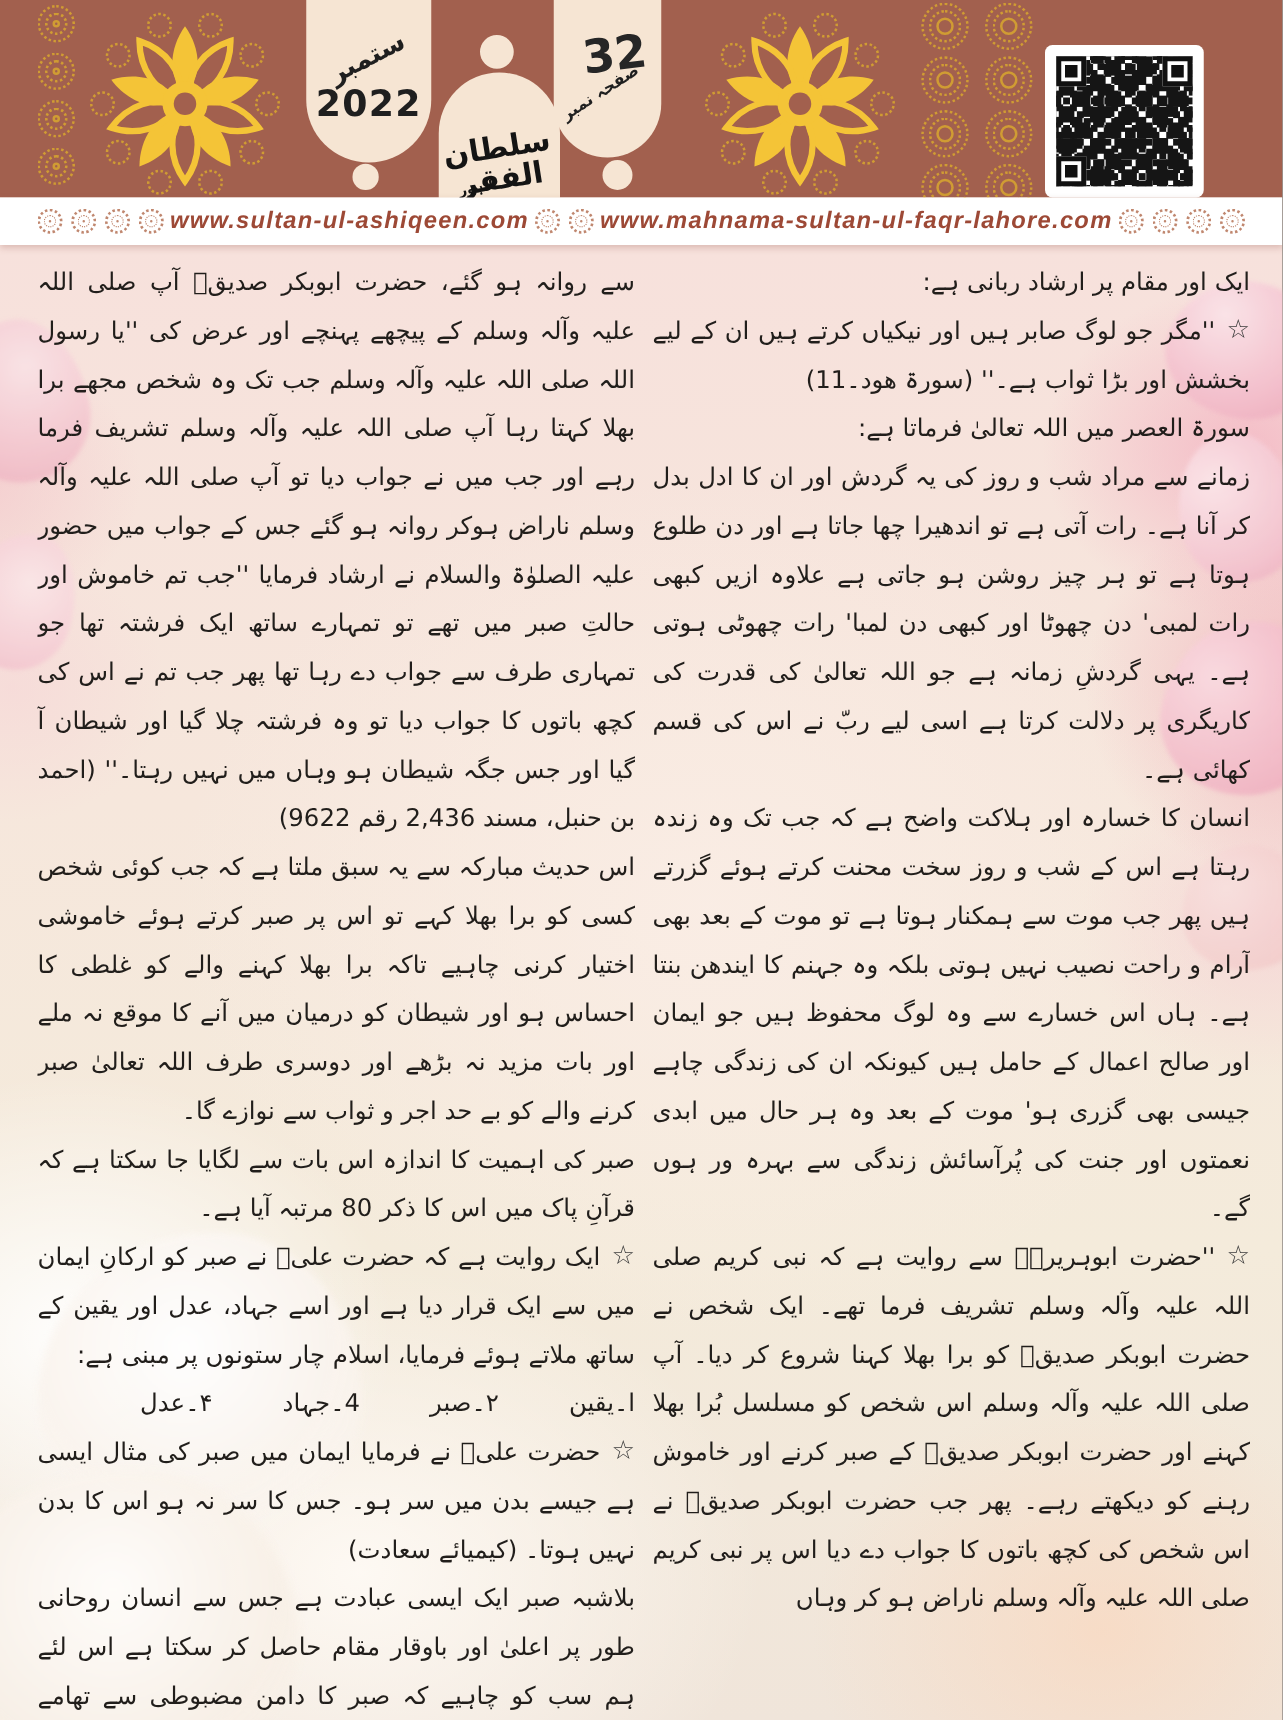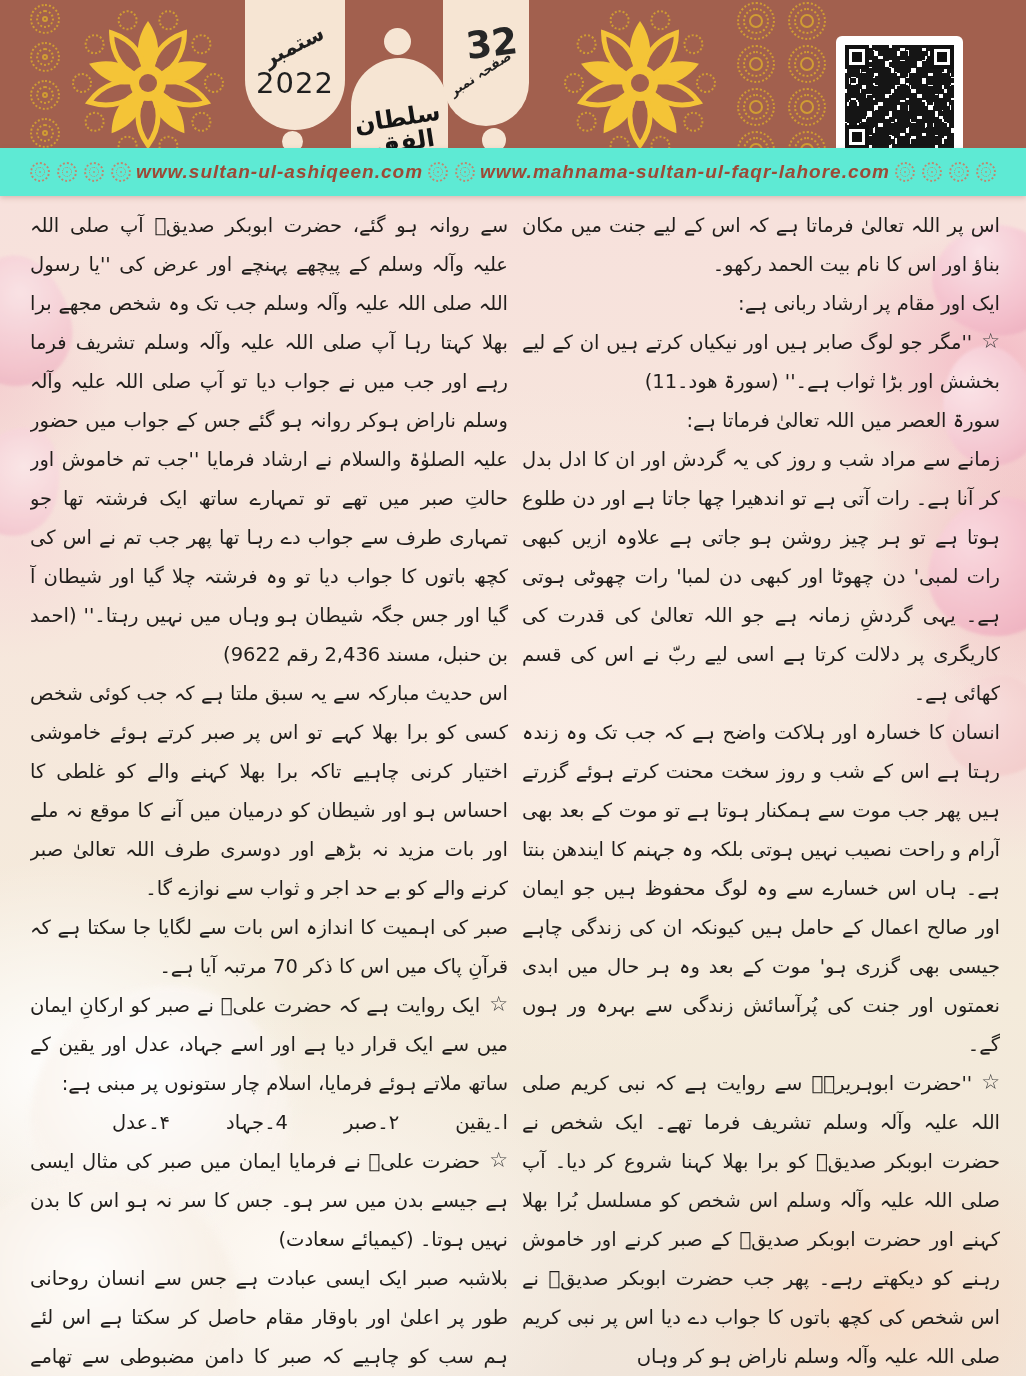--- a/index.html
+++ b/index.html
@@ -2,21 +2,21 @@
 <html lang="ur"><head>
 <meta charset="utf-8">
 <style>
   html,body{margin:0;padding:0;background:#555;}
   .page{position:relative;width:1026px;height:1376px;margin:0 auto;overflow:hidden;
         background:#f5e6da;font-family:"DejaVu Sans",sans-serif;}
 
   
   .header{position:absolute;top:0;left:0;right:0;height:196px;z-index:5;}
   .band{position:absolute;top:0;left:0;right:0;height:158px;background:#a2604e;}
-  .url-bar{position:absolute;left:0;right:0;bottom:0;height:48px;background:#5eead4;
+  .url-bar{position:absolute;left:0;right:0;bottom:0;height:38px;background:#ffffff;
            display:flex;align-items:center;justify-content:space-between;
            padding:0 30px;box-sizing:border-box;box-shadow:0 2px 5px rgba(150,90,80,.28);}
 
   
   .m{position:relative;border:2px dotted #d09c33;border-radius:50%;box-sizing:border-box;flex:none;}
   .m::before{content:"";position:absolute;inset:4px;border:2px dotted #d09c33;border-radius:50%;}
   .m::after{content:"";position:absolute;inset:10px;border:2px solid #d09c33;border-radius:50%;}
   .m30{width:30px;height:30px;}
   .m38{width:38px;height:38px;}
   .mu{width:20px;height:20px;border-color:#c0876f;}
@@ -39,21 +39,21 @@
   .date-dot{position:absolute;left:282px;top:131px;width:21px;height:21px;border-radius:50%;background:#f6e5d3;}
   .page-bell{left:443px;width:86px;height:126px;border-radius:0 0 46px 46px;}
   .page-dot{position:absolute;left:482px;top:128px;width:24px;height:24px;border-radius:50%;background:#f6e5d3;}
   .dome{position:absolute;left:351px;top:58px;width:97px;height:138px;background:#f6e5d3;
         border-radius:52px 52px 0 0;}
   .dome-finial{position:absolute;left:384px;top:28px;width:27px;height:27px;border-radius:50%;background:#f6e5d3;}
 
   .date-month{position:absolute;top:34px;left:16px;font-size:21px;font-weight:700;color:#1f1f1f;
               transform:rotate(-27deg);}
   .date-year{position:absolute;top:66px;left:0;right:0;text-align:center;
-             font-size:29px;font-weight:400;color:#1f1f1f;letter-spacing:1px;}
+             font-size:29px;font-weight:700;color:#1f1f1f;letter-spacing:1px;}
   .page-num{position:absolute;top:22px;right:12px;font-size:37px;font-weight:800;color:#262626;
             transform:rotate(-7deg);}
   .page-label{position:absolute;top:66px;left:2px;font-size:13px;font-weight:700;color:#1f1f1f;
               transform:rotate(-33deg);white-space:nowrap;}
   .logo-text{position:absolute;top:48px;left:0;right:0;text-align:center;font-size:24px;
              font-weight:800;color:#141414;transform:rotate(-9deg);line-height:1.05;}
   .logo-sub{position:absolute;top:86px;left:16px;font-size:11px;font-weight:700;color:#141414;
             transform:rotate(-9deg);}
 
   
@@ -246,33 +246,32 @@
     <div class="blossom b3"></div>
     <div class="blossom b4"></div>
     <div class="blossom b5"></div>
     <div class="blossom b6"></div>
     <div class="blossom b7"></div>
     <div class="blossom b8"></div>
 
     <div class="cols">
 
       <div class="col">
-        <p><span>اس پر اللہ تعالیٰ فرماتا ہے کہ اس کے لیے جنت میں مکان بناؤ اور اس کا نام بیت الحمد رکھو۔</span></p>
         <p><span>ایک اور مقام پر ارشاد ربانی ہے:</span></p>
         <p><span class="star">☆</span><span>''مگر جو لوگ صابر ہیں اور نیکیاں کرتے ہیں ان کے لیے بخشش اور بڑا ثواب ہے۔'' (سورۃ ھود۔11)</span></p>
         <p><span>سورۃ العصر میں اللہ تعالیٰ فرماتا ہے:</span></p>
         <p><span>زمانے سے مراد شب و روز کی یہ گردش اور ان کا ادل بدل کر آنا ہے۔ رات آتی ہے تو اندھیرا چھا جاتا ہے اور دن طلوع ہوتا ہے تو ہر چیز روشن ہو جاتی ہے علاوہ ازیں کبھی رات لمبی' دن چھوٹا اور کبھی دن لمبا' رات چھوٹی ہوتی ہے۔ یہی گردشِ زمانہ ہے جو اللہ تعالیٰ کی قدرت کی کاریگری پر دلالت کرتا ہے اسی لیے ربّ نے اس کی قسم کھائی ہے۔</span></p>
         <p><span>انسان کا خسارہ اور ہلاکت واضح ہے کہ جب تک وہ زندہ رہتا ہے اس کے شب و روز سخت محنت کرتے ہوئے گزرتے ہیں پھر جب موت سے ہمکنار ہوتا ہے تو موت کے بعد بھی آرام و راحت نصیب نہیں ہوتی بلکہ وہ جہنم کا ایندھن بنتا ہے۔ ہاں اس خسارے سے وہ لوگ محفوظ ہیں جو ایمان اور صالح اعمال کے حامل ہیں کیونکہ ان کی زندگی چاہے جیسی بھی گزری ہو' موت کے بعد وہ ہر حال میں ابدی نعمتوں اور جنت کی پُرآسائش زندگی سے بہرہ ور ہوں گے۔</span></p>
         <p><span class="star">☆</span><span>''حضرت ابوہریرہؓ سے روایت ہے کہ نبی کریم صلی اللہ علیہ وآلہ وسلم تشریف فرما تھے۔ ایک شخص نے حضرت ابوبکر صدیقؓ کو برا بھلا کہنا شروع کر دیا۔ آپ صلی اللہ علیہ وآلہ وسلم اس شخص کو مسلسل بُرا بھلا کہنے اور حضرت ابوبکر صدیقؓ کے صبر کرنے اور خاموش رہنے کو دیکھتے رہے۔ پھر جب حضرت ابوبکر صدیقؓ نے اس شخص کی کچھ باتوں کا جواب دے دیا اس پر نبی کریم صلی اللہ علیہ وآلہ وسلم ناراض ہو کر وہاں</span></p>
       </div>
 
       <div class="col">
         <p><span>سے روانہ ہو گئے، حضرت ابوبکر صدیقؓ آپ صلی اللہ علیہ وآلہ وسلم کے پیچھے پہنچے اور عرض کی ''یا رسول اللہ صلی اللہ علیہ وآلہ وسلم جب تک وہ شخص مجھے برا بھلا کہتا رہا آپ صلی اللہ علیہ وآلہ وسلم تشریف فرما رہے اور جب میں نے جواب دیا تو آپ صلی اللہ علیہ وآلہ وسلم ناراض ہوکر روانہ ہو گئے جس کے جواب میں حضور علیہ الصلوٰۃ والسلام نے ارشاد فرمایا ''جب تم خاموش اور حالتِ صبر میں تھے تو تمہارے ساتھ ایک فرشتہ تھا جو تمہاری طرف سے جواب دے رہا تھا پھر جب تم نے اس کی کچھ باتوں کا جواب دیا تو وہ فرشتہ چلا گیا اور شیطان آ گیا اور جس جگہ شیطان ہو وہاں میں نہیں رہتا۔'' (احمد بن حنبل، مسند 2,436 رقم 9622)</span></p>
         <p><span>اس حدیث مبارکہ سے یہ سبق ملتا ہے کہ جب کوئی شخص کسی کو برا بھلا کہے تو اس پر صبر کرتے ہوئے خاموشی اختیار کرنی چاہیے تاکہ برا بھلا کہنے والے کو غلطی کا احساس ہو اور شیطان کو درمیان میں آنے کا موقع نہ ملے اور بات مزید نہ بڑھے اور دوسری طرف اللہ تعالیٰ صبر کرنے والے کو بے حد اجر و ثواب سے نوازے گا۔</span></p>
-        <p><span>صبر کی اہمیت کا اندازہ اس بات سے لگایا جا سکتا ہے کہ قرآنِ پاک میں اس کا ذکر 70 مرتبہ آیا ہے۔</span></p>
+        <p><span>صبر کی اہمیت کا اندازہ اس بات سے لگایا جا سکتا ہے کہ قرآنِ پاک میں اس کا ذکر 80 مرتبہ آیا ہے۔</span></p>
         <p><span class="star">☆</span><span>ایک روایت ہے کہ حضرت علیؓ نے صبر کو ارکانِ ایمان میں سے ایک قرار دیا ہے اور اسے جہاد، عدل اور یقین کے ساتھ ملاتے ہوئے فرمایا، اسلام چار ستونوں پر مبنی ہے:</span></p>
         <p class="pillars">
           <span>ا۔یقین</span>
           <span>۲۔صبر</span>
           <span>4۔جہاد</span>
           <span>۴۔عدل</span>
         </p>
         <p><span class="star">☆</span><span>حضرت علیؓ نے فرمایا ایمان میں صبر کی مثال ایسی ہے جیسے بدن میں سر ہو۔ جس کا سر نہ ہو اس کا بدن نہیں ہوتا۔ (کیمیائے سعادت)</span></p>
         <p><span>بلاشبہ صبر ایک ایسی عبادت ہے جس سے انسان روحانی طور پر اعلیٰ اور باوقار مقام حاصل کر سکتا ہے اس لئے ہم سب کو چاہیے کہ صبر کا دامن مضبوطی سے تھامے رکھیں کیونکہ نہ صرف دین میں اس کا واضح حکم ہے بلکہ یہی ایک راستہ ہے جس پر چل کر ہم اپنی اصل منزل یعنی اللہ کی معرفت اور قرب پا سکتے ہیں۔</span></p>
       </div>

